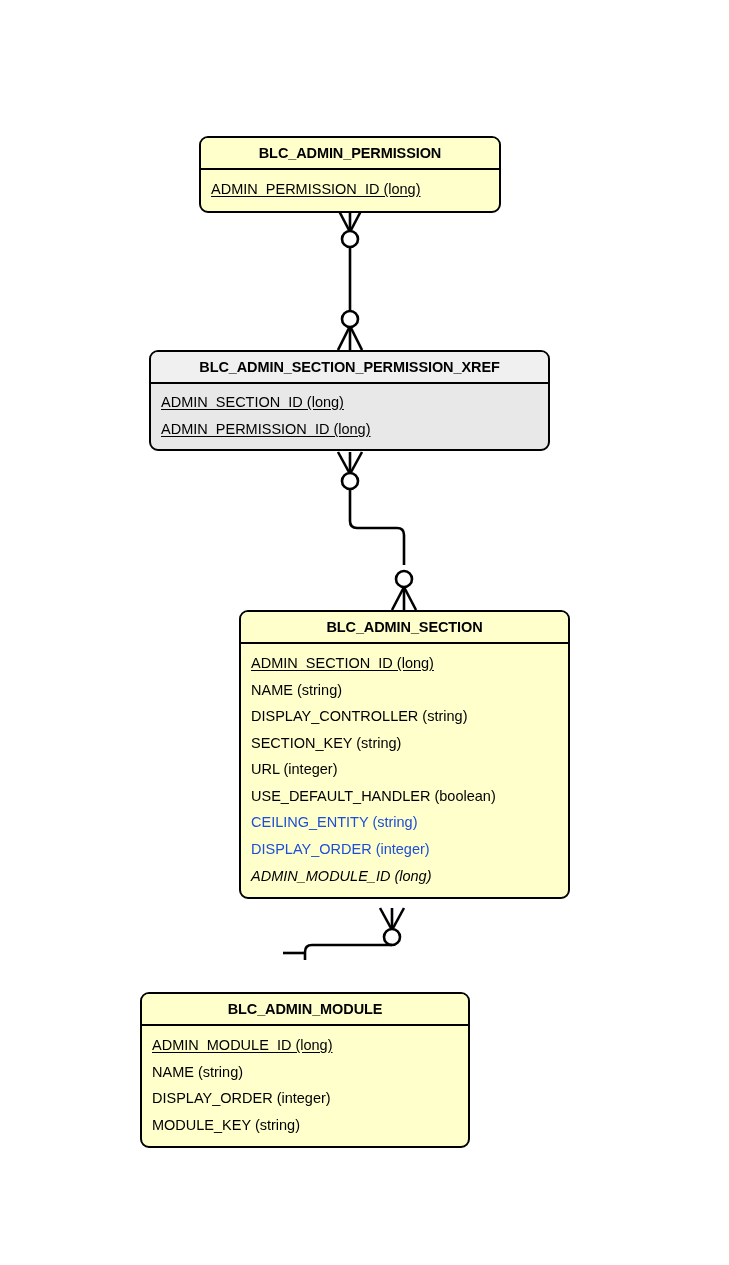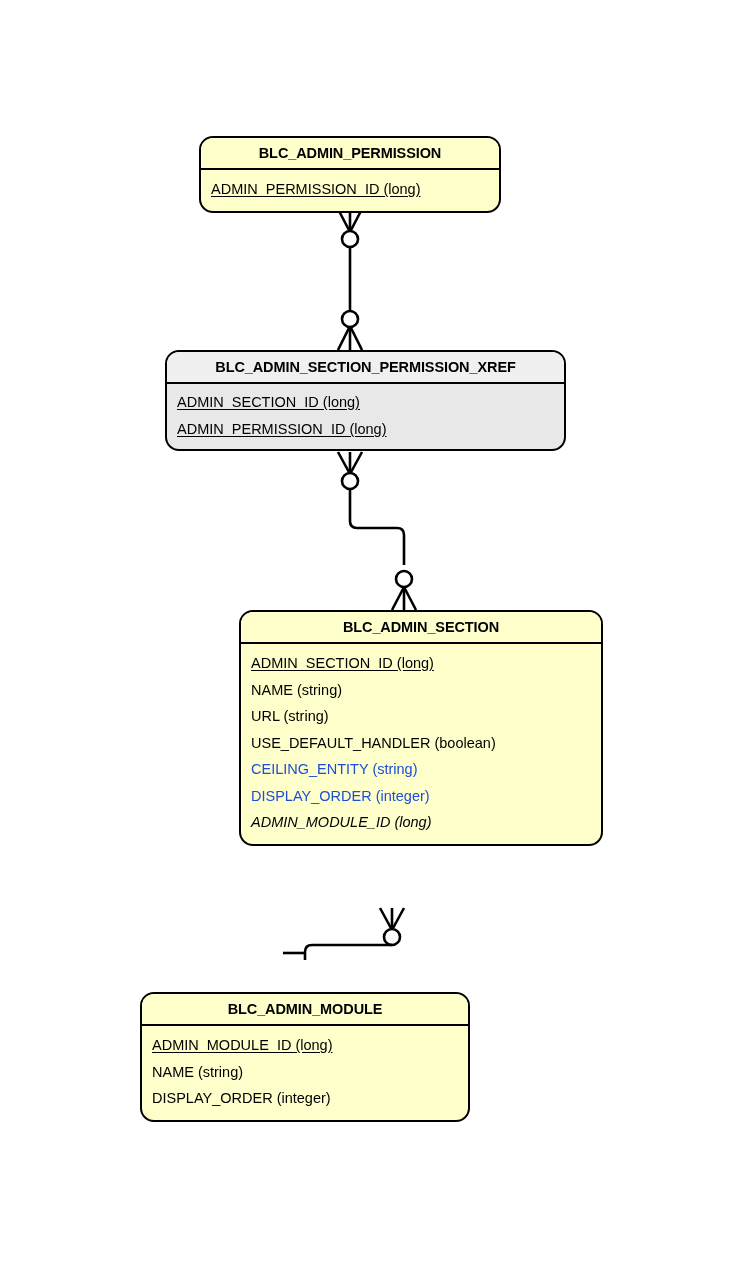--- a/index.html
+++ b/index.html
@@ -7,26 +7,26 @@
     width:729px;height:1265px;position:relative;overflow:hidden;
     font-family:"Liberation Sans","DejaVu Sans",sans-serif;
     -webkit-font-smoothing:antialiased;
   }
   #canvas{position:absolute;inset:0;}
   svg.links{position:absolute;left:0;top:0;width:729px;height:1265px;pointer-events:none;}
 
   .entity{
     position:absolute;
     border:2px solid #000000;
-    border-radius:14px;
+    border-radius:9px;
     box-sizing:border-box;
     overflow:hidden;
     background:#ffffcc;
   }
-  .entity.gray{background:#e8e8e8;margin-left:16px;}
+  .entity.gray{background:#e8e8e8;}
 
   .ent-header{
     text-align:center;
     font-weight:bold;
     font-size:14.5px;
     color:#000;
     letter-spacing:-0.1px;
     padding:7px 10px 7px 10px;
     border-bottom:2px solid #000;
     background:#ffffcc;
@@ -44,21 +44,21 @@
     white-space:nowrap;
     line-height:1.42;
   }
   .field.pk{text-decoration:underline;text-underline-offset:2px;}
   .field.fk{font-style:italic;}
   .field.red{color:#1d4ed8;}
 
   
   #ent-permission{left:199px;top:136px;width:302px;}
   #ent-xref{left:149px;top:350px;width:401px;}
-  #ent-section{left:239px;top:610px;width:364px;}
+  #ent-section{left:239px;top:610px;width:331px;}
   #ent-module{left:140px;top:992px;width:330px;}
 </style>
 </head>
 <body>
 
 <div id="canvas">
 
   <svg class="links" viewBox="0 0 729 1265">
     <g fill="none" stroke="#000000" stroke-width="2.6" stroke-linecap="butt" stroke-linejoin="round">
 
@@ -119,30 +119,33 @@
       <div class="field pk">ADMIN_SECTION_ID (long)</div>
       <div class="field pk">ADMIN_PERMISSION_ID (long)</div>
     </div>
   </div>
 
   <div class="entity" id="ent-section">
     <div class="ent-header">BLC_ADMIN_SECTION</div>
     <div class="ent-body">
       <div class="field pk">ADMIN_SECTION_ID (long)</div>
       <div class="field">NAME (string)</div>
-      <div class="field">URL (string)</div>
+      <div class="field">DISPLAY_CONTROLLER (string)</div>
+      <div class="field">SECTION_KEY (string)</div>
+      <div class="field">URL (integer)</div>
       <div class="field">USE_DEFAULT_HANDLER (boolean)</div>
       <div class="field red">CEILING_ENTITY (string)</div>
       <div class="field red">DISPLAY_ORDER (integer)</div>
       <div class="field fk">ADMIN_MODULE_ID (long)</div>
     </div>
   </div>
 
   <div class="entity" id="ent-module">
     <div class="ent-header">BLC_ADMIN_MODULE</div>
     <div class="ent-body">
       <div class="field pk">ADMIN_MODULE_ID (long)</div>
       <div class="field">NAME (string)</div>
       <div class="field">DISPLAY_ORDER (integer)</div>
+      <div class="field">MODULE_KEY (string)</div>
     </div>
   </div>
 
 </div>
 
 </body></html>

